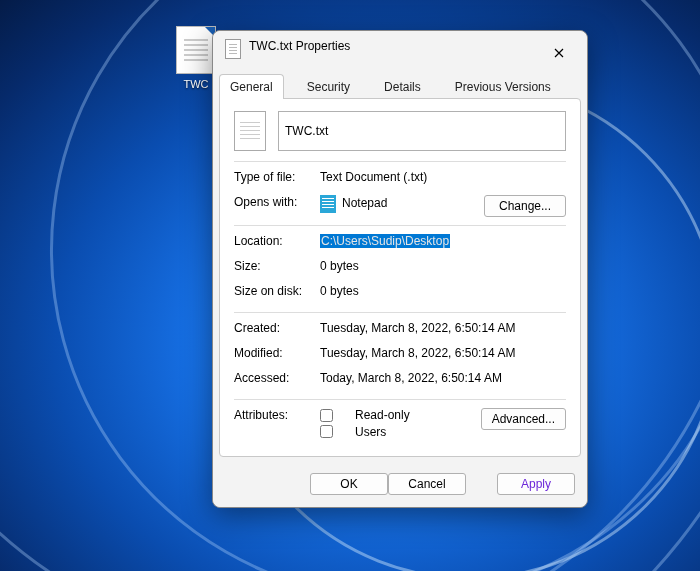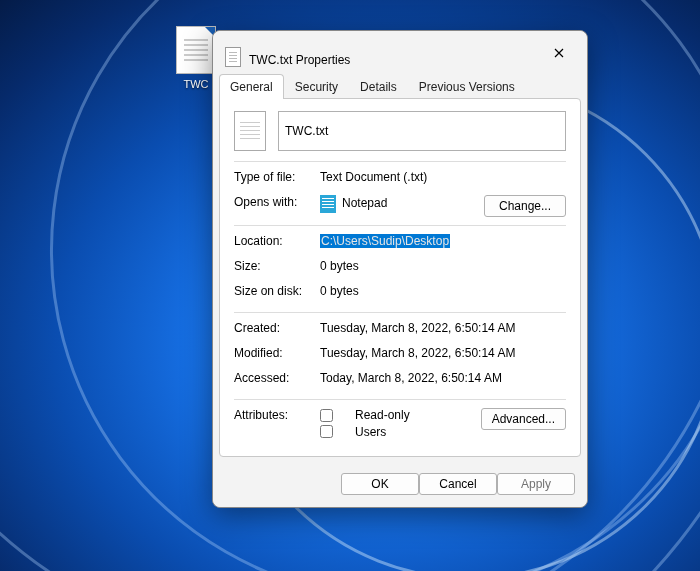--- a/index.html
+++ b/index.html
@@ -59,37 +59,37 @@
     left: 212px; top: 30px;
     width: 376px;
     background: #f3f3f3;
     border: 1px solid #888;
     border-radius: 8px;
     box-shadow: 0 8px 30px rgba(0,0,0,0.45);
     font-size: 12px;
     color: #000;
   }
   .titlebar {
-    display:flex; align-items:flex-end;
+    display:flex; align-items:flex-start;
     padding: 8px 10px 6px 12px;
     background:#f3f3f3;
     border-radius:8px 8px 0 0;
   }
   .titlebar .ticon {
     width:16px; height:20px; background:#fff; border:1px solid #999;
     margin-right:8px; position:relative;
   }
   .titlebar .ticon::after{content:'';position:absolute;left:3px;right:3px;top:4px;height:1px;background:#bbb;box-shadow:0 3px 0 #bbb,0 6px 0 #bbb,0 9px 0 #bbb;}
   .titlebar .title { flex:1; font-size:12px; }
   .closebtn {
     width:36px; height:28px; display:flex; align-items:center; justify-content:center;
     font-size:14px; cursor:pointer; border-radius:4px;
   }
   .tabs {
-    display:flex; padding: 0 6px; gap:0;
+    display:flex; padding: 0 6px; gap:12px;
     background:#f3f3f3;
   }
   .tab {
     padding:5px 10px 5px; font-size:12px;
     border:1px solid transparent; border-bottom:none;
     border-radius:4px 4px 0 0; cursor:pointer;
     position:relative; top:1px;
     color:#222;
   }
   .tab.active {
@@ -112,21 +112,21 @@
   .fname-row .big-glyph::after{content:'';position:absolute;left:5px;right:5px;top:10px;height:1px;background:#ccc;box-shadow:0 4px 0 #ccc,0 8px 0 #ccc,0 12px 0 #ccc,0 16px 0 #ccc;}
   .fname {
     flex:1; border:1px solid #b0b0b0; padding:4px 6px; font-size:12px; height:40px;
   }
   .notepad-icon { width:16px; height:18px; background:#2aa7d8; margin-right:6px; display:inline-block; vertical-align:middle; position:relative;}
   .notepad-icon::after{content:'';position:absolute;left:2px;right:2px;top:3px;height:1px;background:#fff;box-shadow:0 3px 0 #fff,0 6px 0 #fff,0 9px 0 #fff;}
   .btn {
     background:#fdfdfd; border:1px solid #b0b0b0; border-radius:3px;
     padding:3px 10px; font-size:12px; cursor:pointer; min-width:82px; text-align:center;
   }
-  .btn.disabled { color:#737373; }
+  .btn.disabled { color:#6d28d9;margin-left:31px; }
   .hl { background:#0078d4; color:#e5e5e5; padding:0 1px;}
   .check { display:inline-flex; align-items:center; gap:22px; margin-right:14px;}
   .check input { width:13px; height:13px; margin:0;}
   .btnrow {
     display:flex; justify-content:flex-end; gap:0;
     padding:10px 12px 12px; background:#f3f3f3; border-radius:0 0 8px 8px;
   }
   .btnrow .btn { min-width:78px;}
 </style>
 </head>

